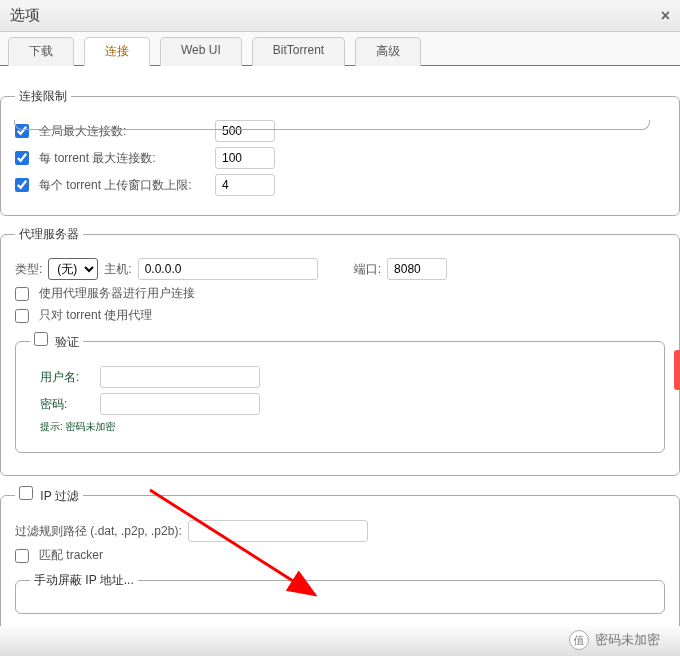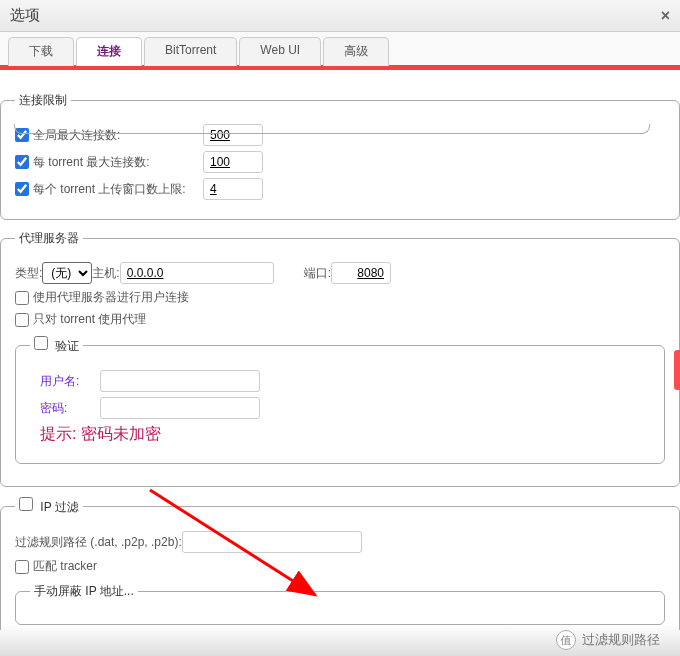--- a/index.html
+++ b/index.html
@@ -1,58 +1,58 @@
 <!DOCTYPE html>
 <html><head>
 <meta charset="utf-8">
 <style>
 * { box-sizing: border-box; margin: 0; padding: 0; }
 body { font-family: Arial, "Microsoft YaHei", sans-serif; font-size: 12px; color: #333; background: #fff; width: 680px; height: 656px; overflow: hidden; position: relative; }
 .dialog-header { background: linear-gradient(#f5f5f5, #e8e8e8); border-bottom: 1px solid #ccc; padding: 6px 10px; display: flex; justify-content: space-between; align-items: center; }
 .dialog-header h3 { font-size: 15px; font-weight: normal; color: #444; }
 .close-btn { font-size: 16px; color: #666; cursor: pointer; font-weight: bold; }
-.tabs { display: flex; border-bottom: 5px solid #ef4444; background: #f9f9f9; padding: 4px 8px 0; gap: 2px; }
+.tabs { display: flex; border-bottom: 1px solid #ef4444; background: #f9f9f9; padding: 4px 8px 0; gap: 10px; }
 .tab { padding: 5px 20px; border: 1px solid #ccc; border-bottom: none; border-radius: 5px 5px 0 0; background: #f3f3f3; cursor: pointer; font-size: 12px; color: #555; position: relative; top: 1px; }
-.tab.active { background: #fff; font-weight: bold; color: #701a75; border-bottom: 1px solid #fff; }
+.tab.active { background: #fff; font-weight: normal; color: #a16207; border-bottom: 1px solid #fff; }
 .content-wrap { padding: 4px 0; position: relative; height: 560px; overflow-y: auto; }
 fieldset { border: 1px solid #aaa; border-radius: 6px; margin: 10px 0; padding: 10px 14px 14px; }
 fieldset legend { padding: 0 4px; color: #333; font-size: 12px; }
 fieldset.inner { margin: 8px 0; }
-.row { display: flex; align-items: center; margin: 5px 0; }
+.row { display: flex; align-items: center; margin: 5px 0; gap: 6px; }
 .row label { color: #555; }
 input[type="checkbox"] { width: 14px; height: 14px; margin-right: 4px; accent-color: #2374e1; }
-input[type="text"] { border: 1px solid #ccc; border-radius: 3px; padding: 3px 6px; font-size: 12px; background: #fff; text-decoration: underline; }
+input[type="text"] { border: 1px solid #ccc; border-radius: 3px; padding: 3px 6px; font-size: 12px; background: #fff; }
 .num-input { width: 60px; }
-.host-input { width: 154px; }
-.port-input { width: 60px; text-align: right; }
+.host-input { width: 180px; }
+.port-input { width: 60px; }
 .path-input { width: 180px; }
 select { border: 1px solid #666; border-radius: 3px; padding: 2px 4px; font-size: 12px; background: #fff; }
 .auth-row { display: flex; align-items: center; margin: 5px 10px; gap: 10px; }
-.auth-row .lbl { width: 50px; color: #6d28d9; }
+.auth-row .lbl { width: 50px; color: #14532d; }
 .auth-input { width: 160px; }
-.hint { color: #be185d; margin: 4px 10px; font-size: 16px; }
+.hint { color: #14532d; margin: 4px 10px; font-size: 10px; }
 .arrow { position: absolute; pointer-events: none; z-index: 50; }
 .bottom-bar { position: absolute; bottom: 0; left: 0; right: 0; height: 32px; background: linear-gradient(rgba(255,255,255,0), rgba(200,200,200,0.6)); display: flex; justify-content: flex-end; align-items: center; padding-right: 20px; gap: 6px; color: #777; font-size: 13px; }
 .watermark-ico { width: 20px; height: 20px; border: 1px solid #aaa; border-radius: 50%; display: inline-flex; align-items: center; justify-content: center; font-size: 11px; color: #888; background: #fff; }
 .side-edge { position: absolute; right: 0; top: 350px; width: 6px; height: 40px; background: #ff4d4d; border-radius: 3px 0 0 3px; }
 .top-bubble { position: absolute; left: 14px; top: 54px; right: 30px; height: 10px; border: 1px solid #aaa; border-top: none; border-radius: 0 0 8px 8px; }
 </style>
 </head>
 <body>
 
 <div class="dialog-header">
   <h3>选项</h3>
   <span class="close-btn">×</span>
 </div>
 
 <div class="tabs">
   <div class="tab">下载</div>
   <div class="tab active">连接</div>
+  <div class="tab">Web UI</div>
   <div class="tab">BitTorrent</div>
-  <div class="tab">Web UI</div>
   <div class="tab">高级</div>
 </div>
 
 <div class="content-wrap">
   <div class="top-bubble"></div>
 
   <fieldset style="margin-top:18px">
     <legend>连接限制</legend>
     <div class="row">
       <input type="checkbox" checked="" style="">
@@ -133,14 +133,14 @@
         <path d="M0,0 L10,4 L0,8 Z" fill="#ff0000"></path>
       </marker>
     </defs>
   <line x1="10" y1="10" x2="175" y2="115" stroke="#ff0000" stroke-width="3" marker-end="url(#ah)"></line>
 </svg>
 
 <div class="side-edge"></div>
 
 <div class="bottom-bar">
   <span class="watermark-ico">值</span>
-  <span>过滤规则路径</span>
+  <span>密码未加密</span>
 </div>
 
 </body></html>

